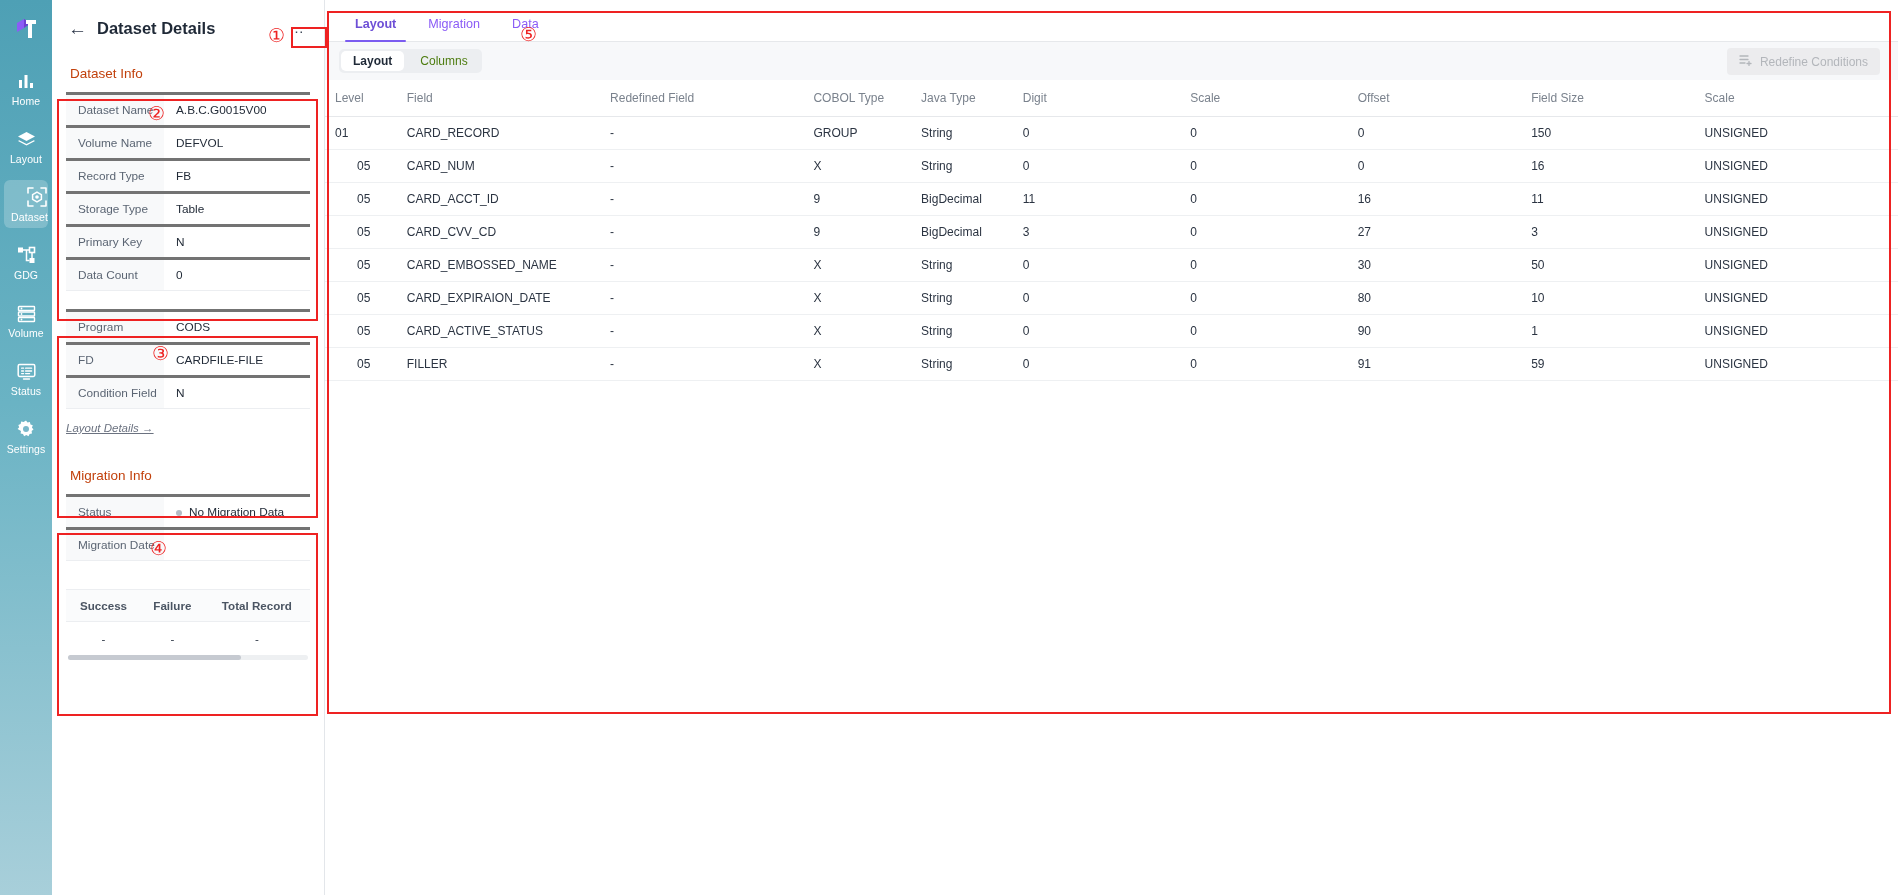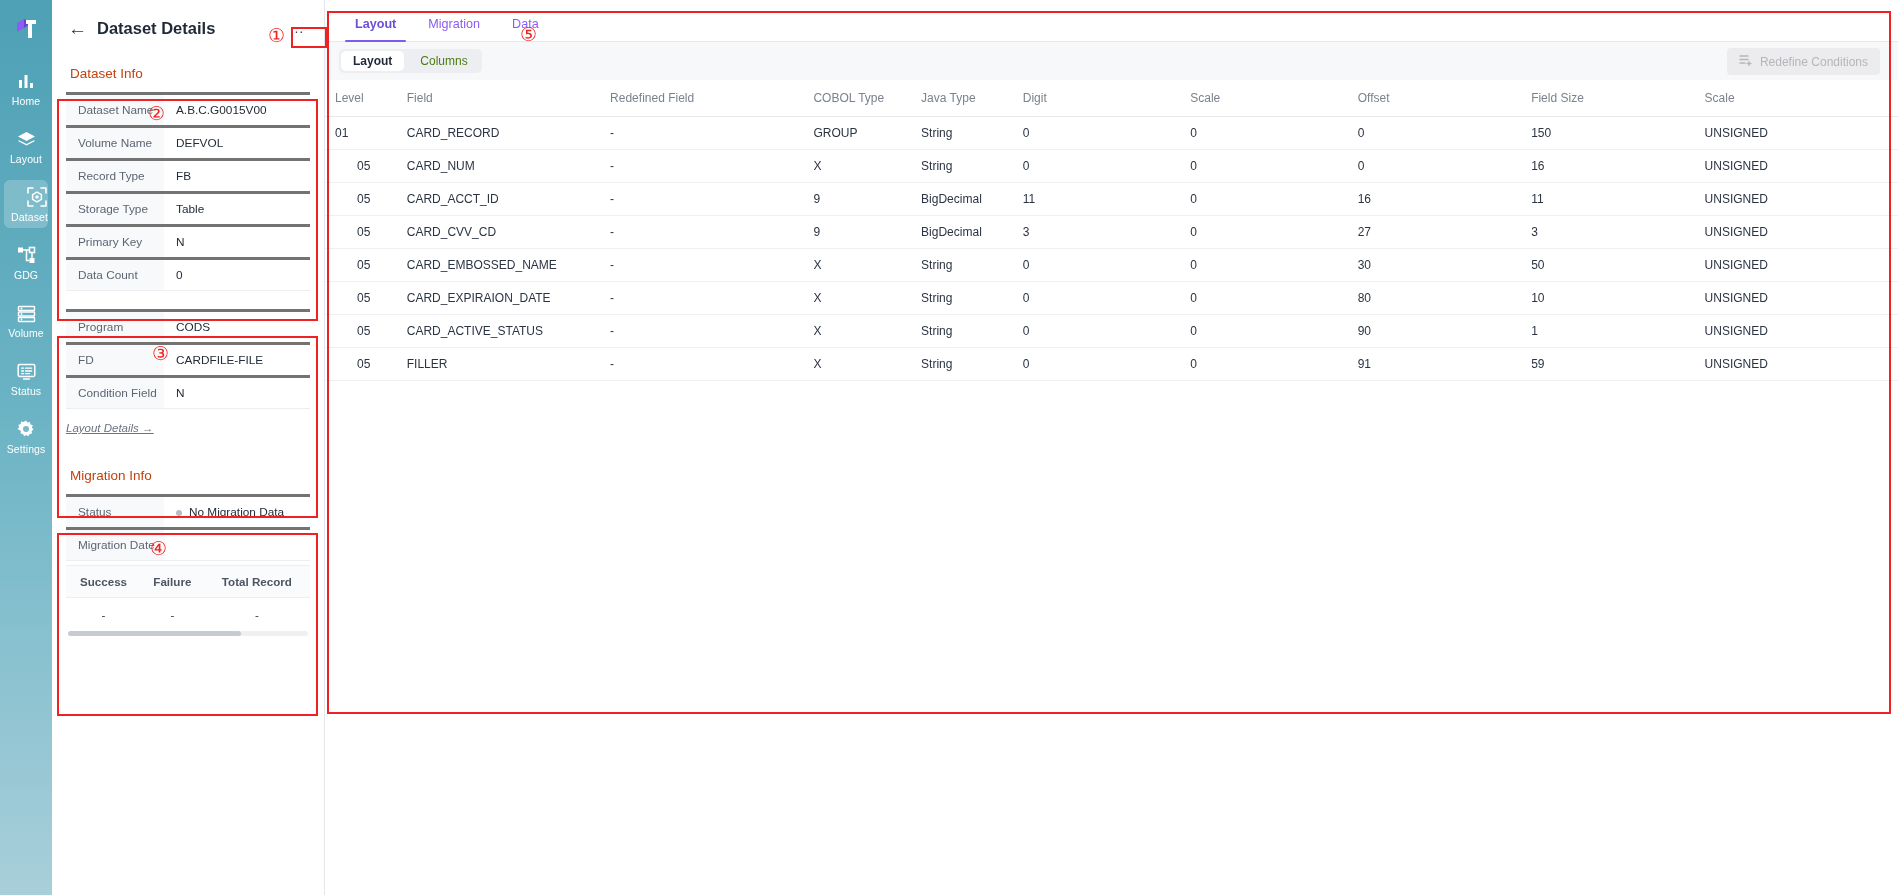--- a/index.html
+++ b/index.html
@@ -52,21 +52,21 @@
   .kv-key { width: 98px; background: #f8f9fa; color: #5b6573; padding-left: 12px !important; }
   .kv-val { color: #222b38; padding-left: 12px !important; }
   .badge-cobol {
     display: inline-block; background: #f0edfd; color: #7c5cd6;
     font-size: 11px; padding: 3px 9px; border-radius: 10px;
   }
   .link-row { padding: 9px 6px 4px 0; font-style: italic; }
   .link-row a { font-size: 11.5px; color: #6b7280; text-decoration: underline; cursor: pointer; }
   .status-dot { display:inline-block; width:6px; height:6px; border-radius:50%; background:#b4bcc6; margin-right:7px; vertical-align: middle; }
 
-  .mig-stats { width: 100%; border-collapse: collapse; margin-top: 4px; }
+  .mig-stats { width: 100%; border-collapse: collapse; margin-top: 28px; }
   .mig-stats th {
     font-size: 11.6px; font-weight: 700; color: #4b5563; padding: 9px 4px;
     border-top: 1px solid #eceef1; border-bottom: 1px solid #eceef1; background:#fafbfc;
   }
   .mig-stats td { font-size: 11.6px; color: #333c4a; padding: 10px 4px; text-align: center; }
   .hscroll { height: 5px; background: #eef0f2; border-radius: 3px; margin: 0 2px; position: relative; }
   .hscroll .thumb { position:absolute; left:0; top:0; height:5px; width: 72%; background:#c6cad1; border-radius:3px; }
 
   
   .main { flex: 1; height: 895px; background: #ffffff; display: flex; flex-direction: column; position: relative; }

